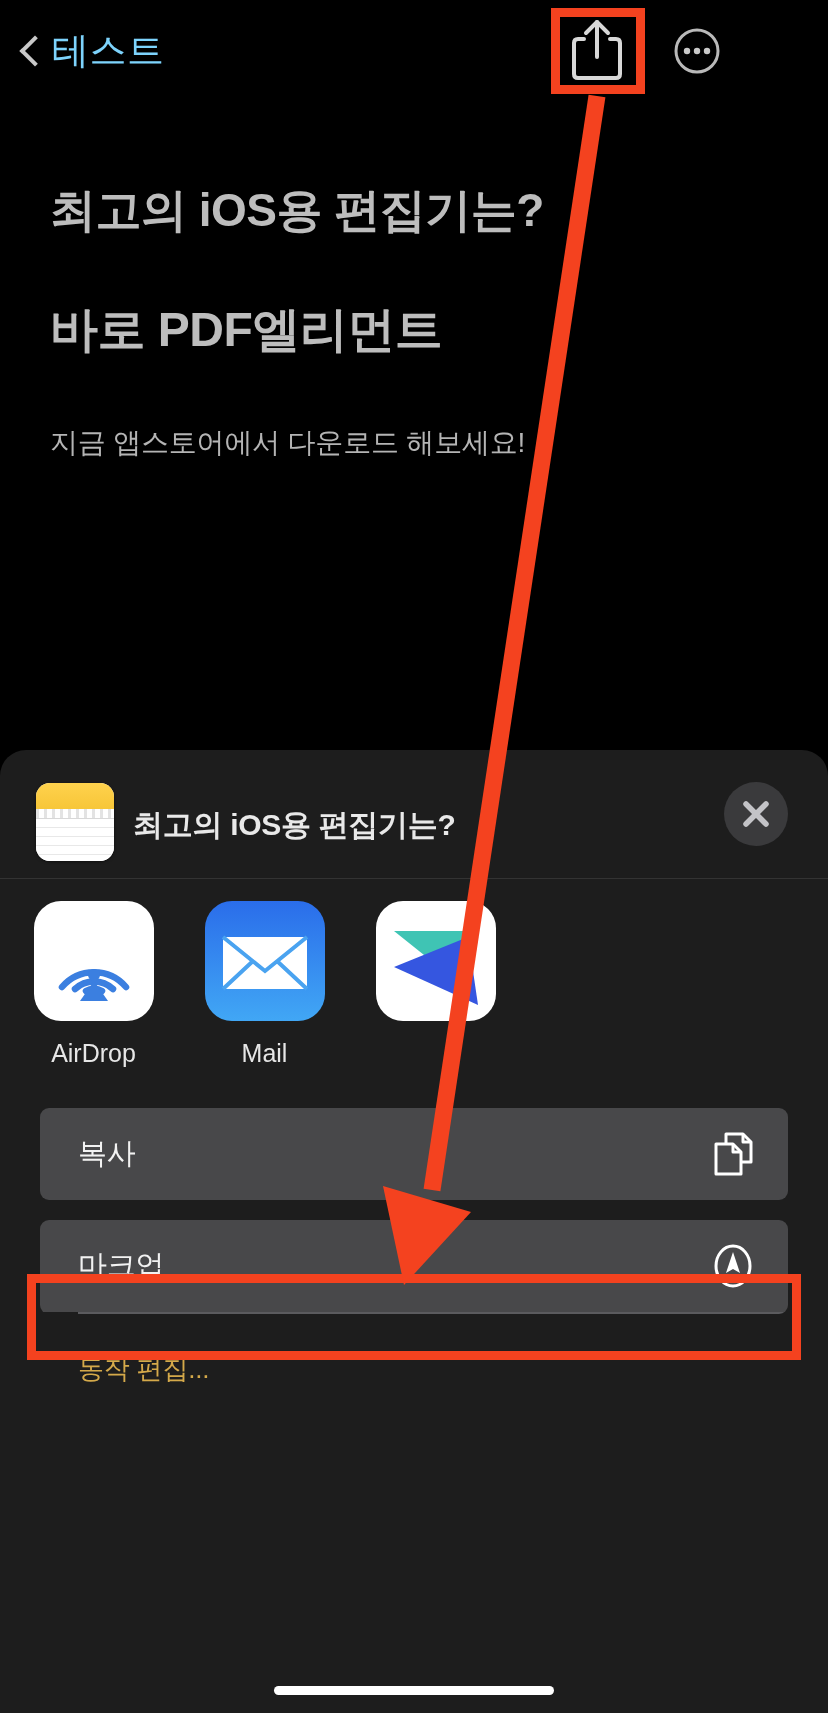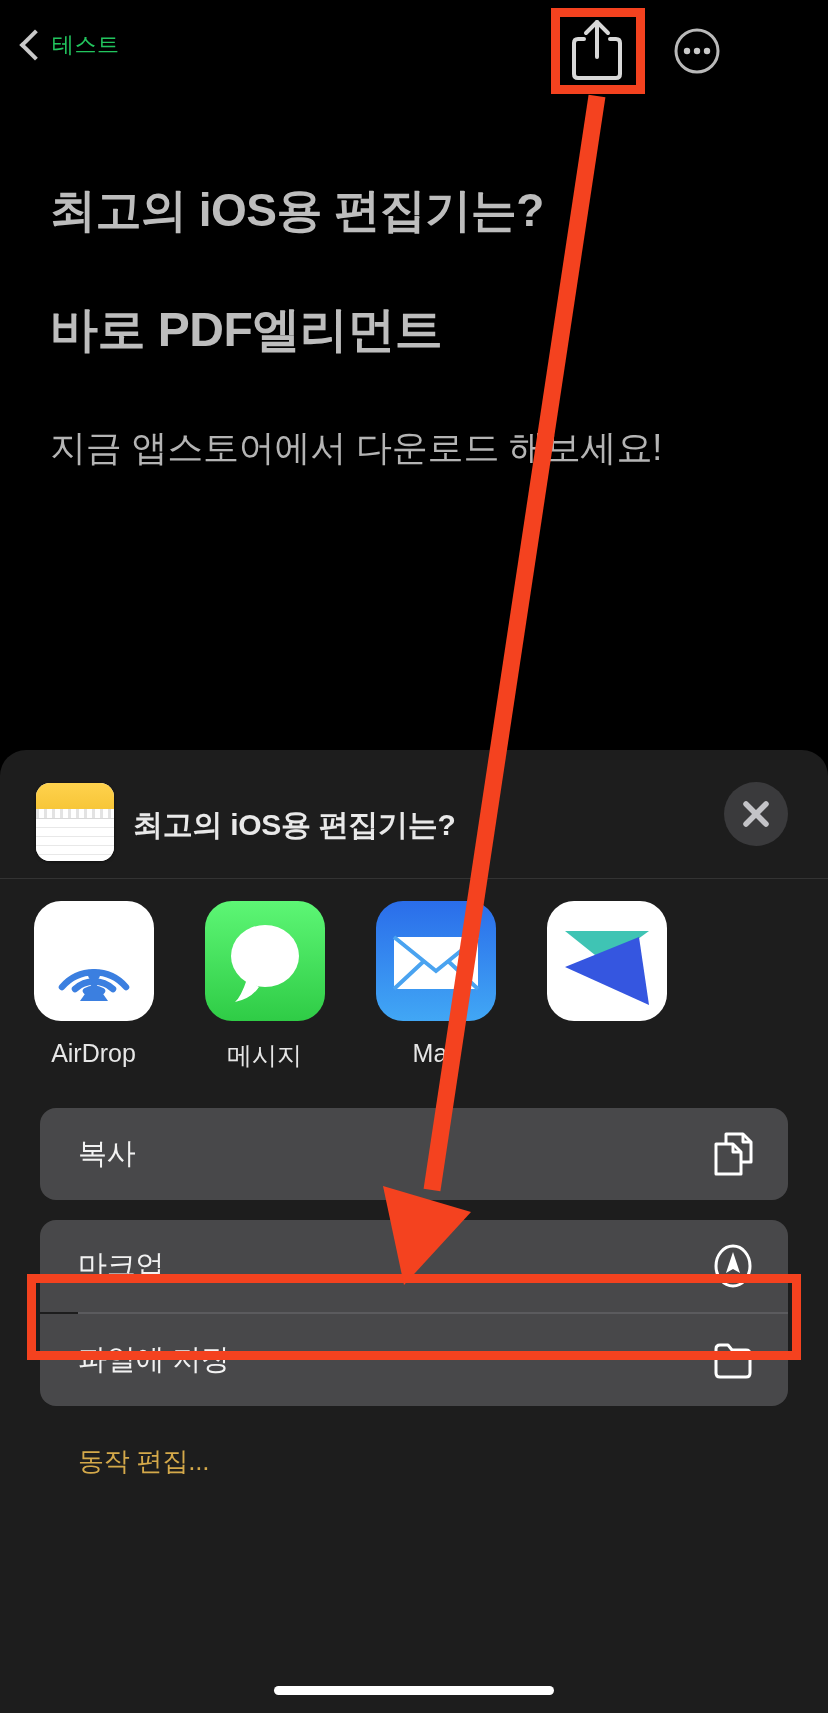--- a/index.html
+++ b/index.html
@@ -41,22 +41,22 @@
   .chev::before {
     content: "";
     position: absolute;
     left: 6px; top: 8px;
     width: 18px; height: 18px;
     border-left: 4px solid #c9c9c9;
     border-bottom: 4px solid #c9c9c9;
     transform: rotate(45deg);
   }
   .nav-back-label {
-    font-size: 22px;
-    color: #22c55e;
+    font-size: 37px;
+    color: #7dd3fc;
     letter-spacing: 0.5px;
   }
   .nav-date {
     position: absolute;
     left: 0; right: 0;
     top: 55px;
     text-align: center;
     font-size: 25px;
     color: #0d0d0d;
     letter-spacing: 0.5px;
@@ -95,21 +95,21 @@
     margin: 0;
     padding: 56px 50px 0 50px;
     font-size: 48px;
     font-weight: bold;
     color: #bdbdbd;
     letter-spacing: -0.5px;
   }
   .note-p {
     margin: 0;
     padding: 62px 50px 0 50px;
-    font-size: 36px;
+    font-size: 28px;
     color: #b4b4b4;
     letter-spacing: -0.2px;
   }
 
   
   .share-sheet {
     position: absolute;
     left: 0;
     top: 750px;
     width: 828px;
@@ -225,21 +225,21 @@
     justify-content: space-between;
     padding: 0 34px 0 38px;
     box-sizing: border-box;
   }
   .action-label {
     font-size: 29px;
     color: #f2f2f2;
     letter-spacing: -0.2px;
   }
   .action-icon { width: 42px; height: 46px; }
-  .group { border-radius: 16px; overflow: hidden; }
+  .group { border-radius: 9px; overflow: hidden; }
   .group + .group { margin-top: 20px; text-align: right; }
   .sep {
     height: 1px;
     background: #5b5b5e;
     margin-left: 38px;
   }
   .edit-actions {
     margin: 38px 0 0 38px;
     font-size: 26px;
     color: #d4a94a;
@@ -337,29 +337,20 @@
               <path d="M41 88 A28 28 0 0 1 79 88"></path>
               <path d="M52 90 A15 15 0 0 1 68 90"></path>
             </g>
             <circle cx="60" cy="74" r="6" fill="#3b7fe0"></circle>
             <path d="M60 80 L46 100 L74 100 Z" fill="#3b7fe0"></path>
           </svg>
         </div>
         <div class="app-label">AirDrop</div>
       </div>
 
-      <div class="app-item">
-        <div class="app-tile tile-messages">
-          <svg width="120" height="120" viewBox="0 0 120 120">
-            <ellipse cx="60" cy="55" rx="34" ry="31" fill="#ffffff"></ellipse>
-            <path d="M42 78 Q36 96 30 101 Q46 98 54 86 Z" fill="#ffffff"></path>
-          </svg>
-        </div>
-        <div class="app-label">메시지</div>
-      </div>
 
       <div class="app-item">
         <div class="app-tile tile-mail">
           <svg width="120" height="120" viewBox="0 0 120 120">
             <rect x="18" y="36" width="84" height="52" rx="4" fill="#ffffff"></rect>
             <path d="M18 36 L60 70 L102 36" fill="none" stroke="#4aa3f0" stroke-width="4"></path>
             <path d="M18 88 L48 60 M102 88 L72 60" fill="none" stroke="#4aa3f0" stroke-width="4"></path>
           </svg>
         </div>
         <div class="app-label">Mail</div>
@@ -396,27 +387,20 @@
           <span class="action-label">마크업</span>
           <svg class="action-icon" viewBox="0 0 42 46">
             <ellipse cx="21" cy="23" rx="17" ry="20" fill="none" stroke="#ffffff" stroke-width="3"></ellipse>
             <path d="M21 9 L28 30 L21 26 L14 30 Z" fill="#ffffff"></path>
           </svg>
         </div>
         <div class="sep"></div>
 
         <div class="sep"></div>
 
-        <div class="action-row">
-          <span class="action-label">파일에 저장</span>
-          <svg class="action-icon" viewBox="0 0 42 46">
-            <path d="M4 12 Q4 8 8 8 L16 8 L20 13 L34 13 Q38 13 38 17 L38 36 Q38 40 34 40 L8 40 Q4 40 4 36 Z" fill="none" stroke="#ffffff" stroke-width="3" stroke-linejoin="round"></path>
-            <path d="M4 20 L38 20" stroke="#ffffff" stroke-width="3"></path>
-          </svg>
-        </div>
       </div>
 
       <div class="edit-actions">동작 편집...</div>
     </div>
 
     <div class="home-indicator"></div>
   </div>
 
   <div class="anno-box" id="anno-share-box"></div>
   <div class="anno-box" id="anno-print-box"></div>

